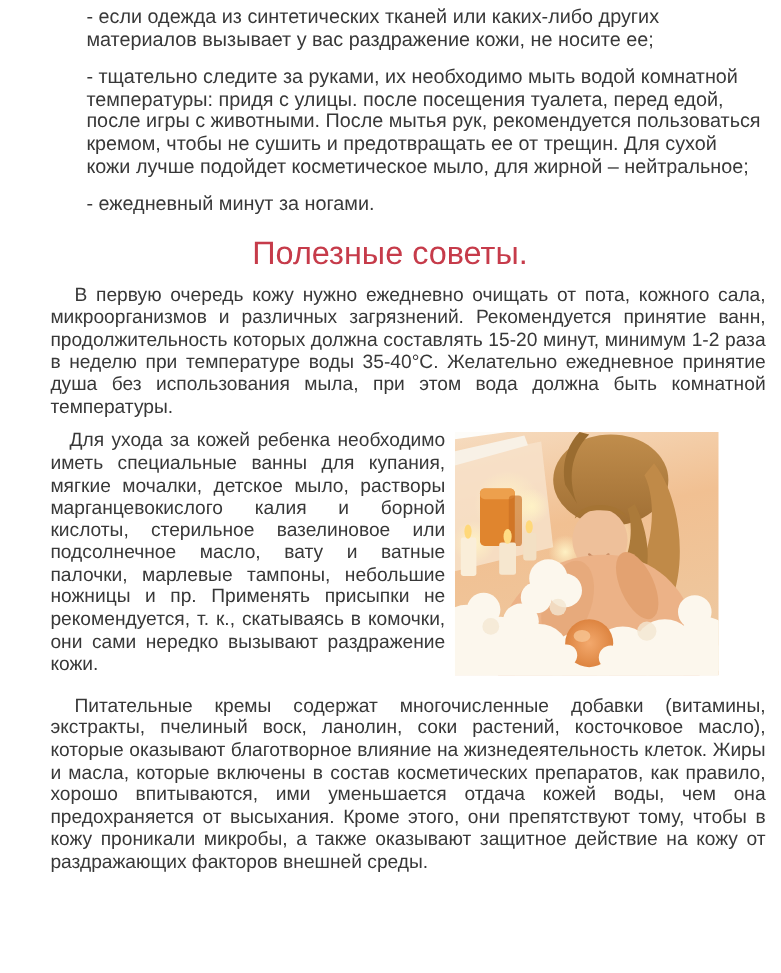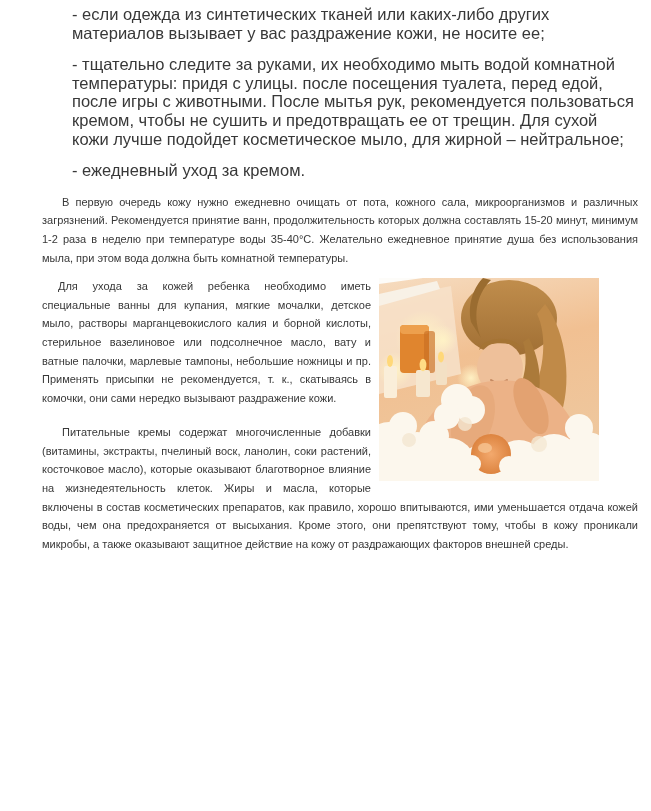--- a/index.html
+++ b/index.html
@@ -31,21 +31,21 @@
   }
   h1.section-heading {
     font-size: 27px;
     font-weight: 400;
     color: var(--heading-color, #c63b4a);
     text-align: center;
     margin: 17px 30px 13px 0;
     line-height: 28px;
   }
   p.body-par {
-    font-size: 11px;
+    font-size: 16px;
     line-height: 18.6px;
     text-align: justify;
     text-indent: 20px;
     margin: 0 0 9px 0;
   }
   p.child-par {
     margin-top: 10px;
     margin-bottom: 0;
     text-indent: 16px;
   }
@@ -65,23 +65,24 @@
   }
 </style>
 </head>
 <body>
 
 <div class="page">
 
   <div class="bullets">
     <p class="bullet">- если одежда из синтетических тканей или каких-либо других материалов вызывает у вас раздражение кожи, не носите ее;</p>
     <p class="bullet">-  тщательно следите за руками, их необходимо мыть водой комнатной температуры: придя с улицы. после посещения туалета, перед едой, после игры с животными. После мытья рук, рекомендуется пользоваться кремом, чтобы не сушить и предотвращать ее от трещин. Для сухой кожи лучше подойдет косметическое мыло, для жирной – нейтральное;</p>
-    <p class="bullet">-  ежедневный уход за кремом.</p>
+    <p class="bullet">-  ежедневный минут за ногами.</p>
   </div>
 
+  <h1 class="section-heading">Полезные советы.</h1>
 
   <p class="body-par">В первую очередь кожу нужно ежедневно очищать от пота, кожного сала, микроорганизмов и различных загрязнений. Рекомендуется принятие ванн, продолжительность которых должна составлять 15-20 минут, минимум 1-2 раза в неделю при температуре воды 35-40°С. Желательно ежедневное принятие душа без использования мыла, при этом вода должна быть комнатной температуры.</p>
 
   <div class="photo-float">
     <svg width="220" height="203" viewBox="0 0 220 203" xmlns="http://www.w3.org/2000/svg">
       <defs>
         <linearGradient id="bg" x1="0" y1="0" x2="0.25" y2="1">
           <stop offset="0" stop-color="#f6dcc0"></stop>
           <stop offset="0.45" stop-color="#f1c092"></stop>
           <stop offset="1" stop-color="#eec89f"></stop>

